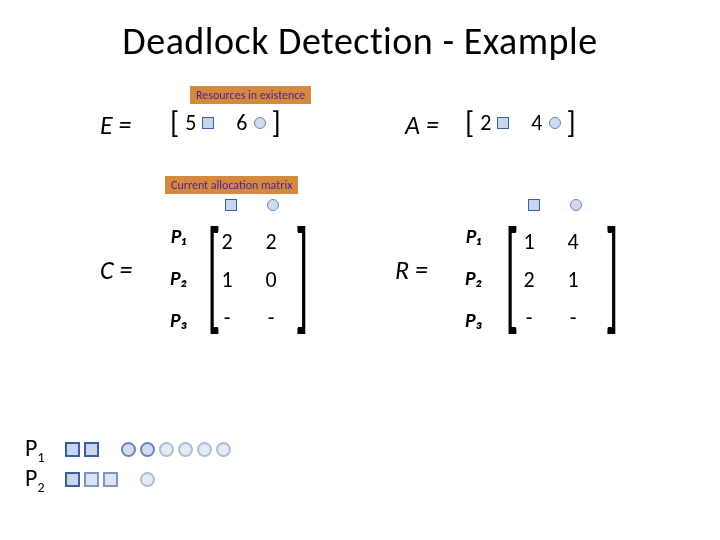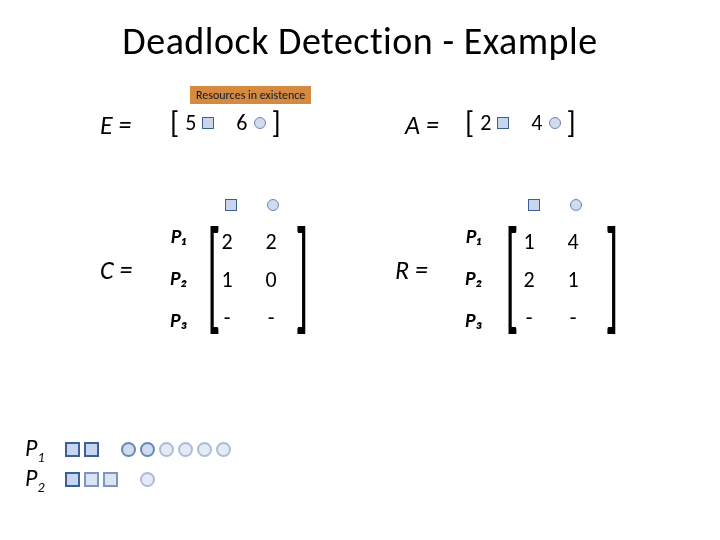--- a/index.html
+++ b/index.html
@@ -22,21 +22,21 @@
   .content {
     position: relative;
     width: 100%;
     height: 460px;
   }
   .block {
     position: absolute;
   }
   .section-label {
     background: #d68a3f;
-    color: #0f172a;
+    color: #4c1d95;
     font-size: 12px;
     padding: 2px 6px;
     display: inline-block;
     white-space: nowrap;
   }
   .vec-label {
     font-style: italic;
     font-size: 26px;
     display: inline-block;
   }
@@ -78,21 +78,20 @@
     left: 25px;
     top: 370px;
   }
   .proc-row {
     display: flex;
     align-items: center;
     gap: 4px;
     height: 30px;
   }
   .proc-lbl {
-    font-style: italic;
     font-size: 24px;
     margin-right: 16px;
   }
   .proc-lbl .sub { font-size: 14px; vertical-align: sub; }
 </style>
 </head>
 <body>
 
 <div class="title">Deadlock Detection - Example</div>
 
@@ -122,20 +121,23 @@
     <span class="num">2</span>
     <span class="shape-sq small"></span>
     <span style="width:10px;"></span>
     <span class="num">4</span>
     <span class="shape-ci small"></span>
     <span class="bracket">]</span>
   </div>
 
   <div class="block" style="left:100px; top:190px;">
     <span class="vec-label">C =</span>
+  </div>
+  <div class="block" style="left:165px; top:110px;">
+    <span class="section-label">Current allocation matrix</span>
   </div>
 
   <div class="block" style="left:225px; top:135px; display:flex; gap:30px;">
     <span class="shape-sq small"></span>
     <span class="shape-ci small"></span>
   </div>
 
   <div class="block" style="left:170px; top:160px; display:flex; flex-direction:column; gap:18px;">
     <span class="p-label">P₁</span>
     <span class="p-label">P₂</span>

